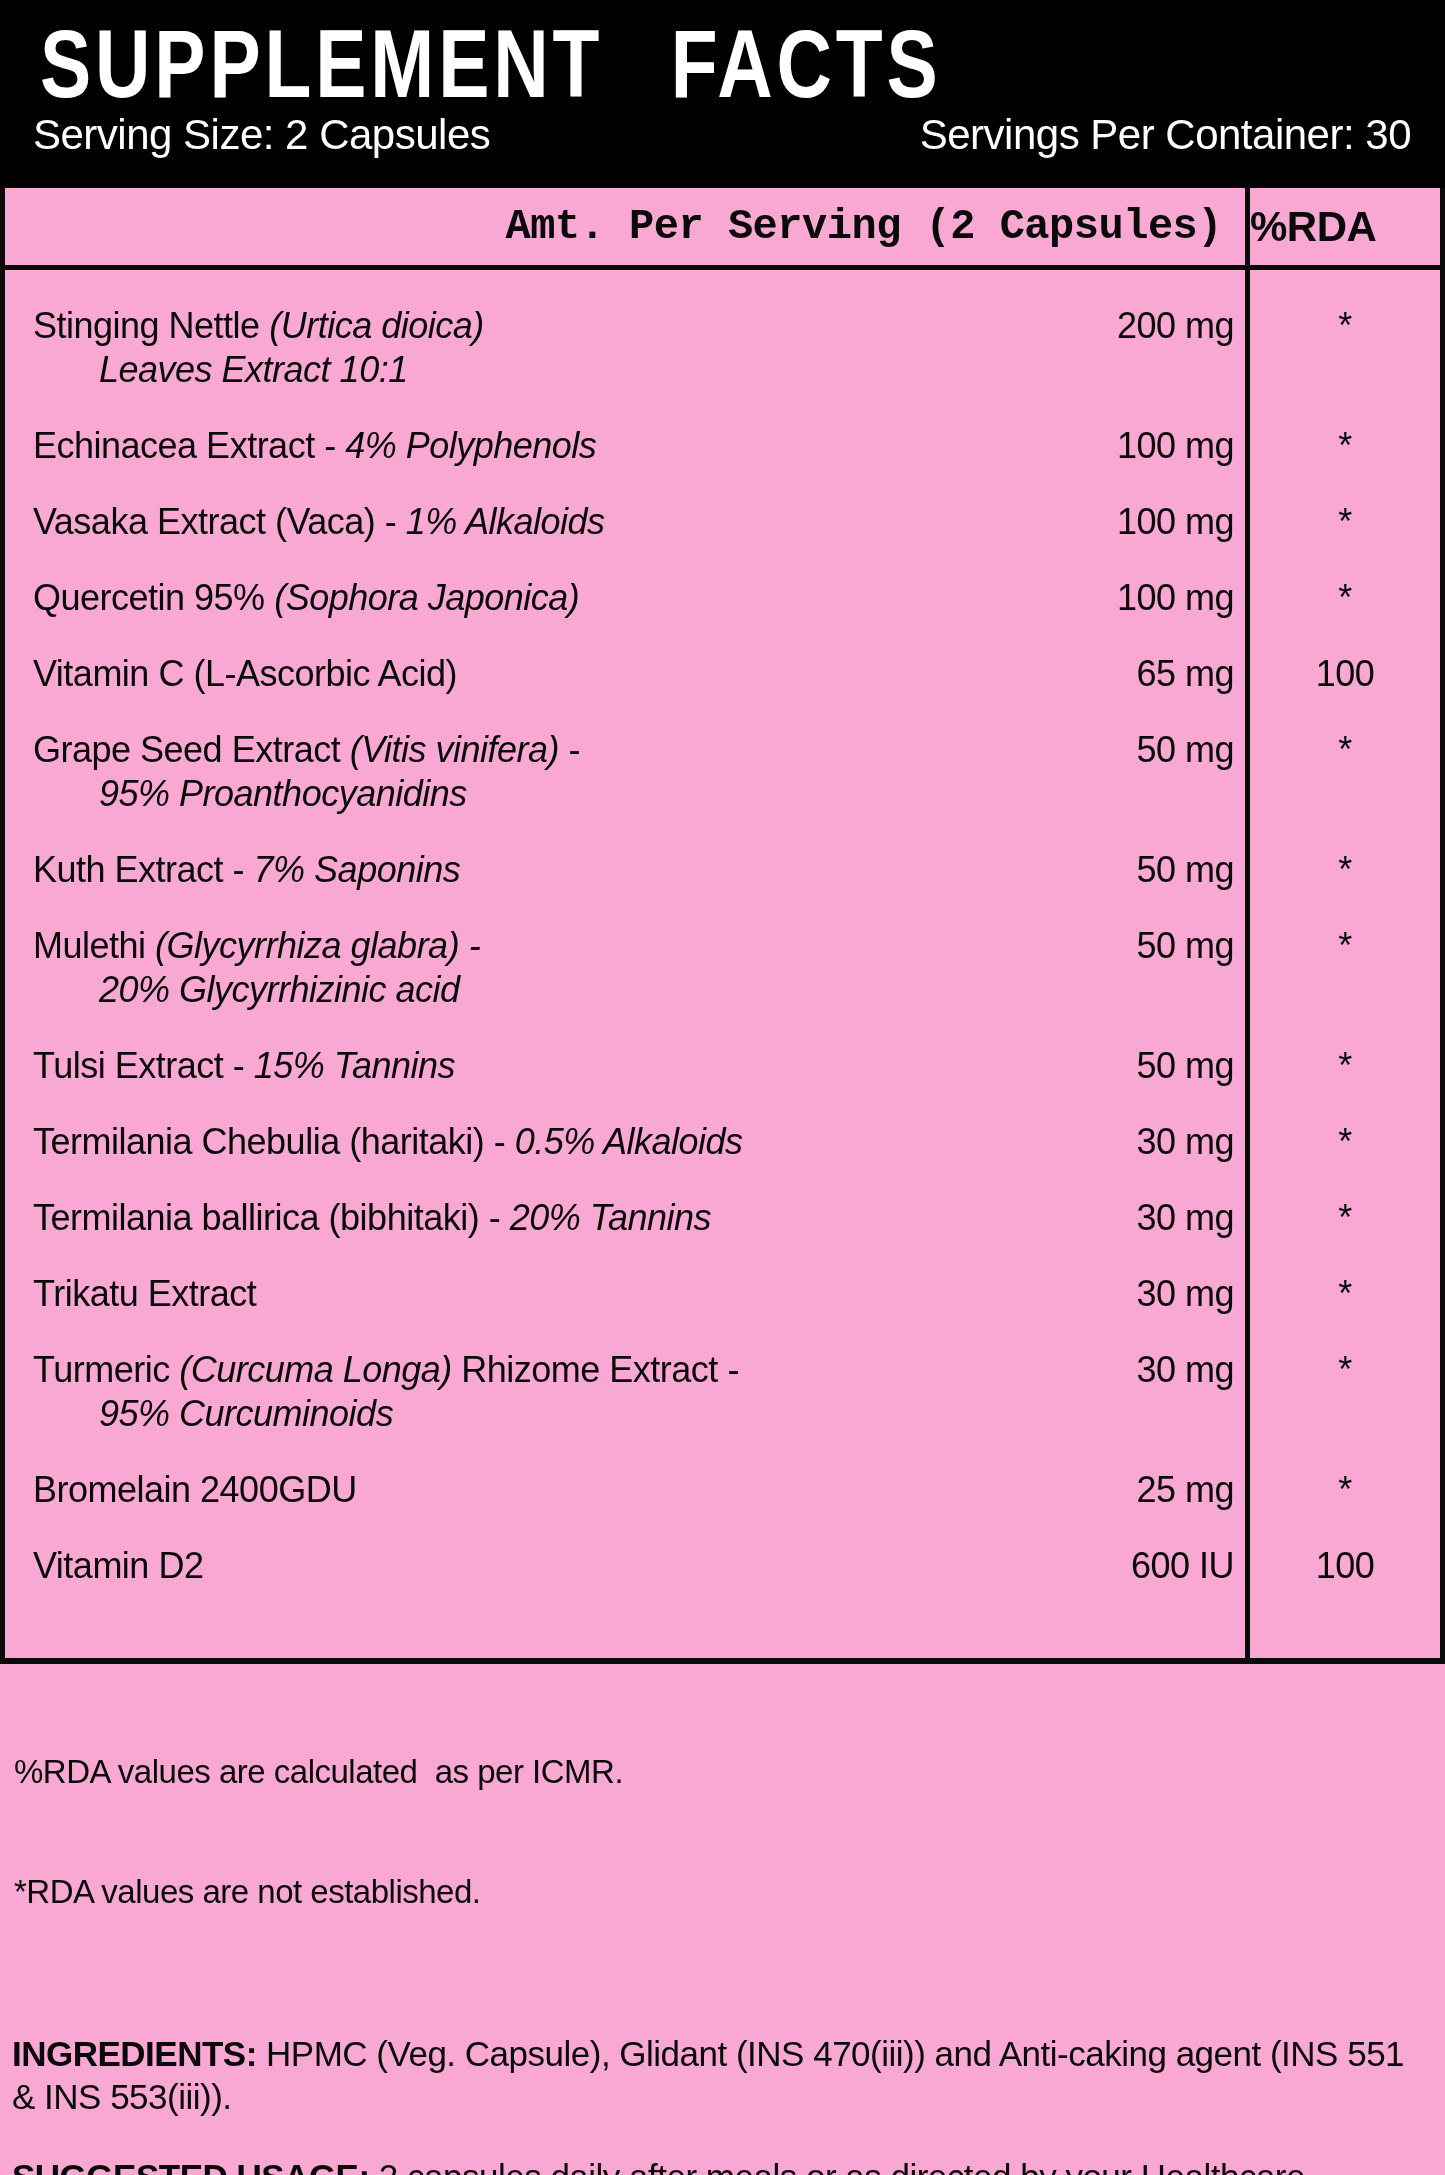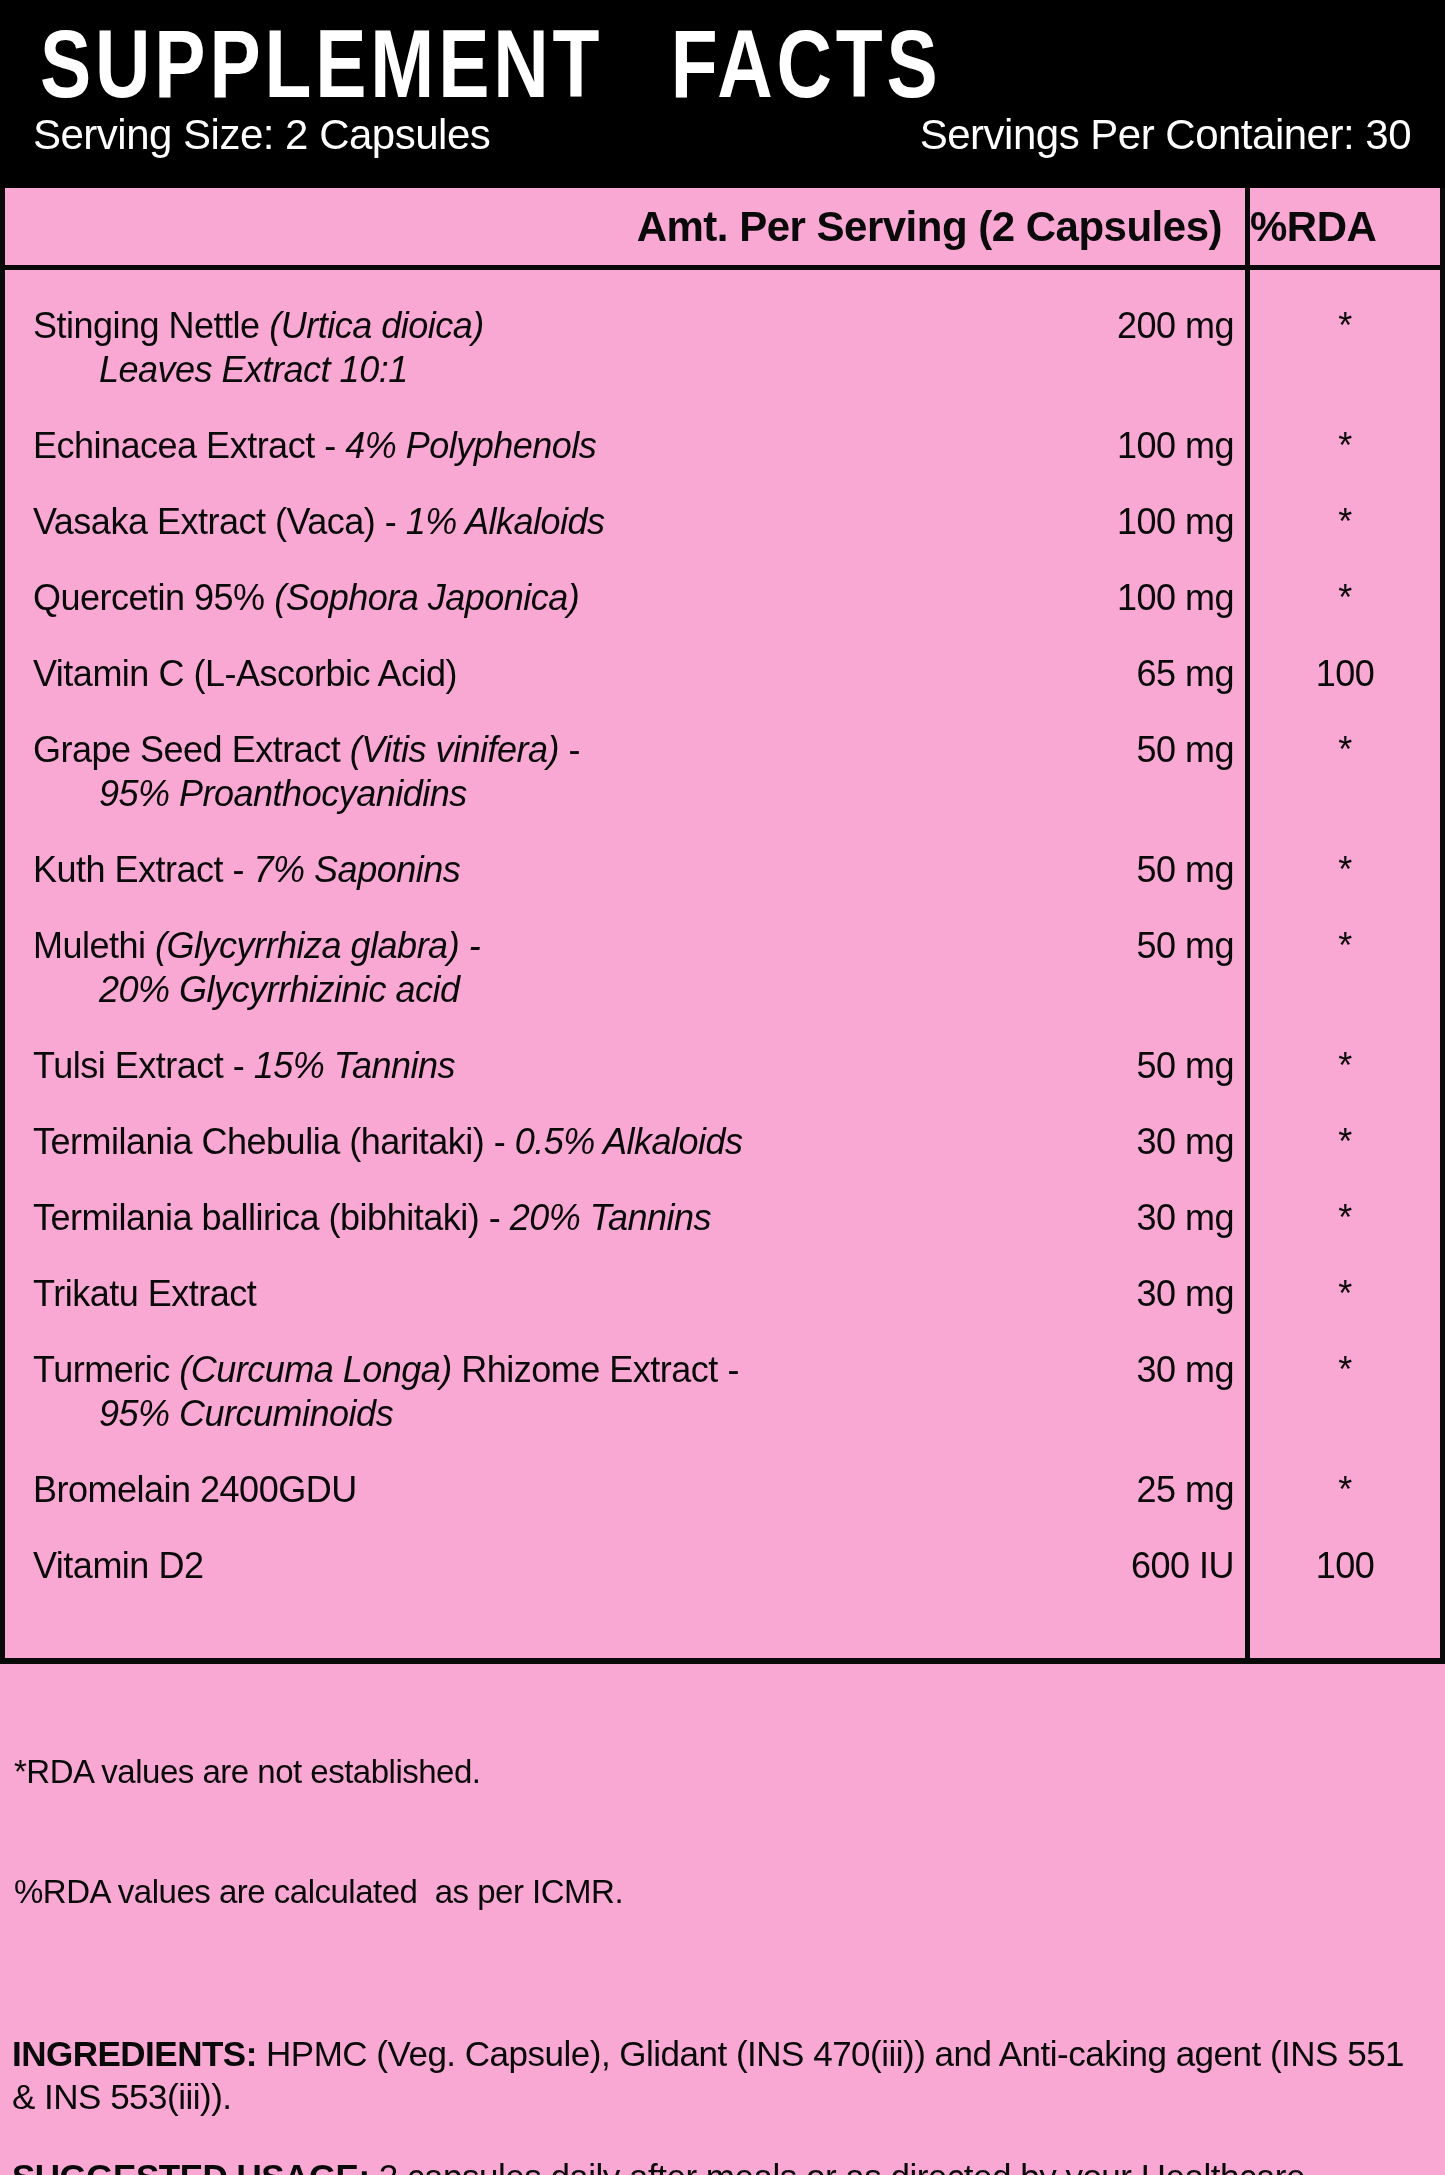--- a/index.html
+++ b/index.html
@@ -67,21 +67,21 @@
   }
   .col-header-row {
     display: flex;
     align-items: center;
     height: 82px;
     border-bottom: 5px solid #0a0a0a;
     font-weight: bold;
     font-size: 42px;
     letter-spacing: -0.5px;
   }
-  .col-header-amt { flex: 1; text-align: right; padding-right: 28px; }
+  .col-header-amt { flex: 1; text-align: right; padding-right: 28px; font-family: Liberation Mono, monospace; }
   .col-header-rda { width: 190px; text-align: left; }
 
   .rows { padding-top: 34px; border-radius: 32px; }
   .row {
     display: flex;
     align-items: flex-start;
     margin-bottom: 32px;
     font-size: 36px;
     line-height: 44px;
     letter-spacing: -0.5px;
@@ -252,22 +252,22 @@
         </div>
         <div class="cell-amt">600 IU</div>
         <div class="cell-rda">100</div>
       </div>
 
 
     </div>
   </div>
 
   <div class="footnotes">
+    <div>%RDA values are calculated  as per ICMR.</div>
     <div>*RDA values are not established.</div>
-    <div>%RDA values are calculated  as per ICMR.</div>
   </div>
 
   <div class="paragraphs">
     <div class="para"><span class="para-label">INGREDIENTS:</span><span> HPMC (Veg. Capsule), Glidant (INS 470(iii)) and Anti-caking agent (INS 551 &amp; INS 553(iii)).</span></div>
     <div class="para"><span class="para-label">SUGGESTED USAGE:</span><span> 2 capsules daily after meals or as directed by your Healthcare Professional.</span></div>
 
   </div>
 
 </div>
 

